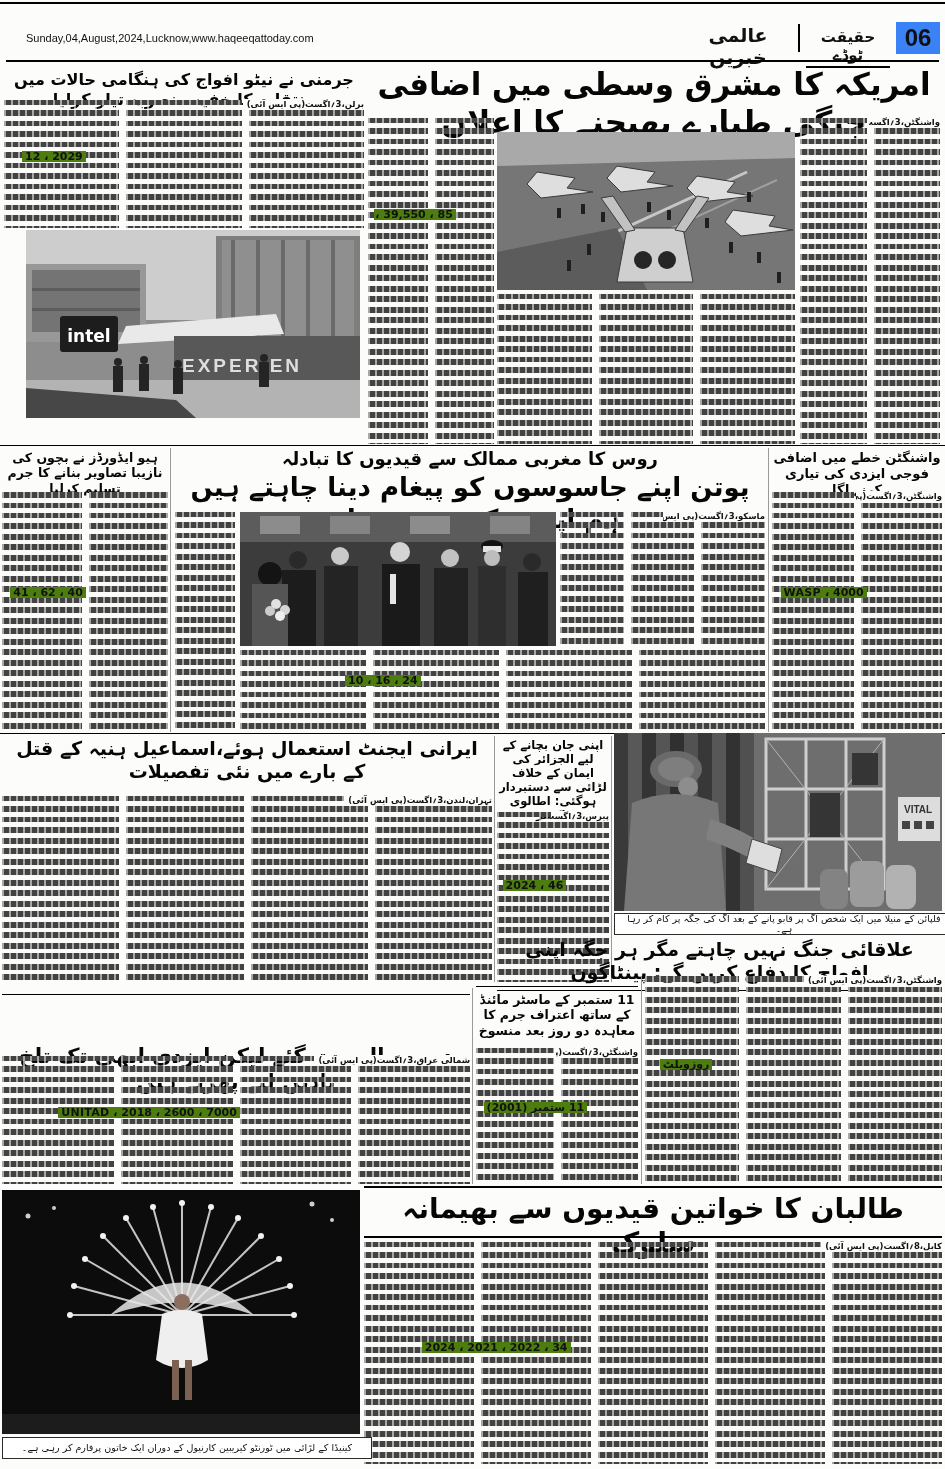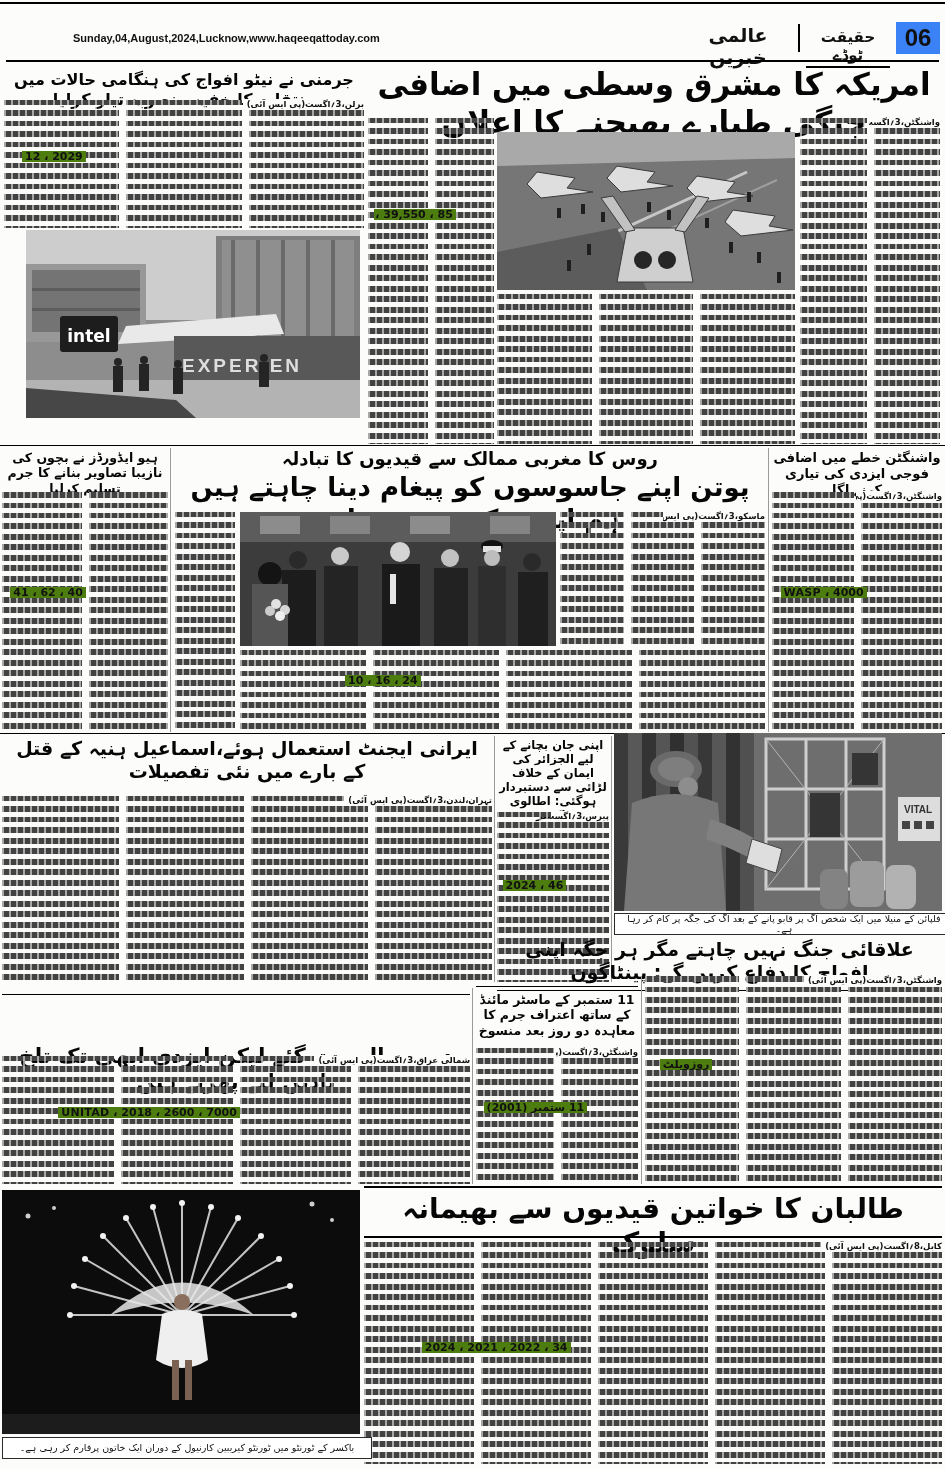--- a/index.html
+++ b/index.html
@@ -44,21 +44,21 @@
     position:absolute;left:896px;top:22px;width:44px;height:32px;background:#3b82f6;
     font-size:24px;font-weight:bold;display:flex;align-items:center;justify-content:center;
   }
 </style>
 </head>
 <body>
 
 <div id="page">
 
   <div class="rule" style="left:0;top:2px;width:945px;height:2px;"></div>
-  <div class="abs latin" style="left:26px;top:32px;font-size:11px;font-weight:bold;margin-left:47px;">Sunday,04,August,2024,Lucknow,www.haqeeqattoday.com</div>
+  <div class="abs latin" style="left:26px;top:32px;font-size:11px;font-weight:normal;">Sunday,04,August,2024,Lucknow,www.haqeeqattoday.com</div>
   <div class="abs rtl" style="left:683px;top:24px;width:110px;font-size:19px;font-weight:bold;text-align:center;">عالمی خبریں</div>
   <div class="abs" style="left:798px;top:24px;width:2px;height:28px;background:#000;"></div>
   <div class="abs rtl" style="left:806px;top:28px;width:84px;font-size:15px;font-weight:bold;text-align:center;border-bottom:2px solid #000;padding-bottom:2px;">حقیقت ٹوڈے</div>
   <div class="pgnum latin">06</div>
   <div class="rule" style="left:6px;top:60px;width:933px;height:2px;"></div>
 
   <div class="h" style="left:368px;top:66px;width:572px;font-size:31px;">امریکہ کا مشرق وسطی میں اضافی جنگی طیارے بھیجنے کا اعلان</div>
 
   <div class="h" style="left:4px;top:70px;width:360px;font-size:16px;">جرمنی نے نیٹو افواج کی ہنگامی حالات میں منتقلی کا خفیہ منصوبہ تیار کرلیا</div>
   <div class="body" style="left:4px;top:100px;width:360px;height:128px;">
@@ -422,15 +422,15 @@
         <rect x="183" y="170" width="7" height="40" fill="#7a6152"></rect>
       <g fill="#cfcfcf">
           <circle cx="26" cy="26" r="2.5"></circle>
           <circle cx="52" cy="18" r="2"></circle>
           <circle cx="330" cy="30" r="2"></circle>
           <circle cx="310" cy="14" r="2.5"></circle>
         </g>
       <rect x="0" y="224" width="358" height="20" fill="#1c1c1c"></rect>
     </svg>
   </div>
-  <div class="cap" style="left:2px;top:1437px;width:358px;height:20px;">باکسر کے ٹورنٹو میں ٹورنٹو کیریبین کارنیول کے دوران ایک خاتون پرفارم کر رہی ہے۔</div>
+  <div class="cap" style="left:2px;top:1437px;width:358px;height:20px;">کینیڈا کے لڑائی میں ٹورنٹو کیریبین کارنیول کے دوران ایک خاتون پرفارم کر رہی ہے۔</div>
 
 </div>
 
 </body></html>

